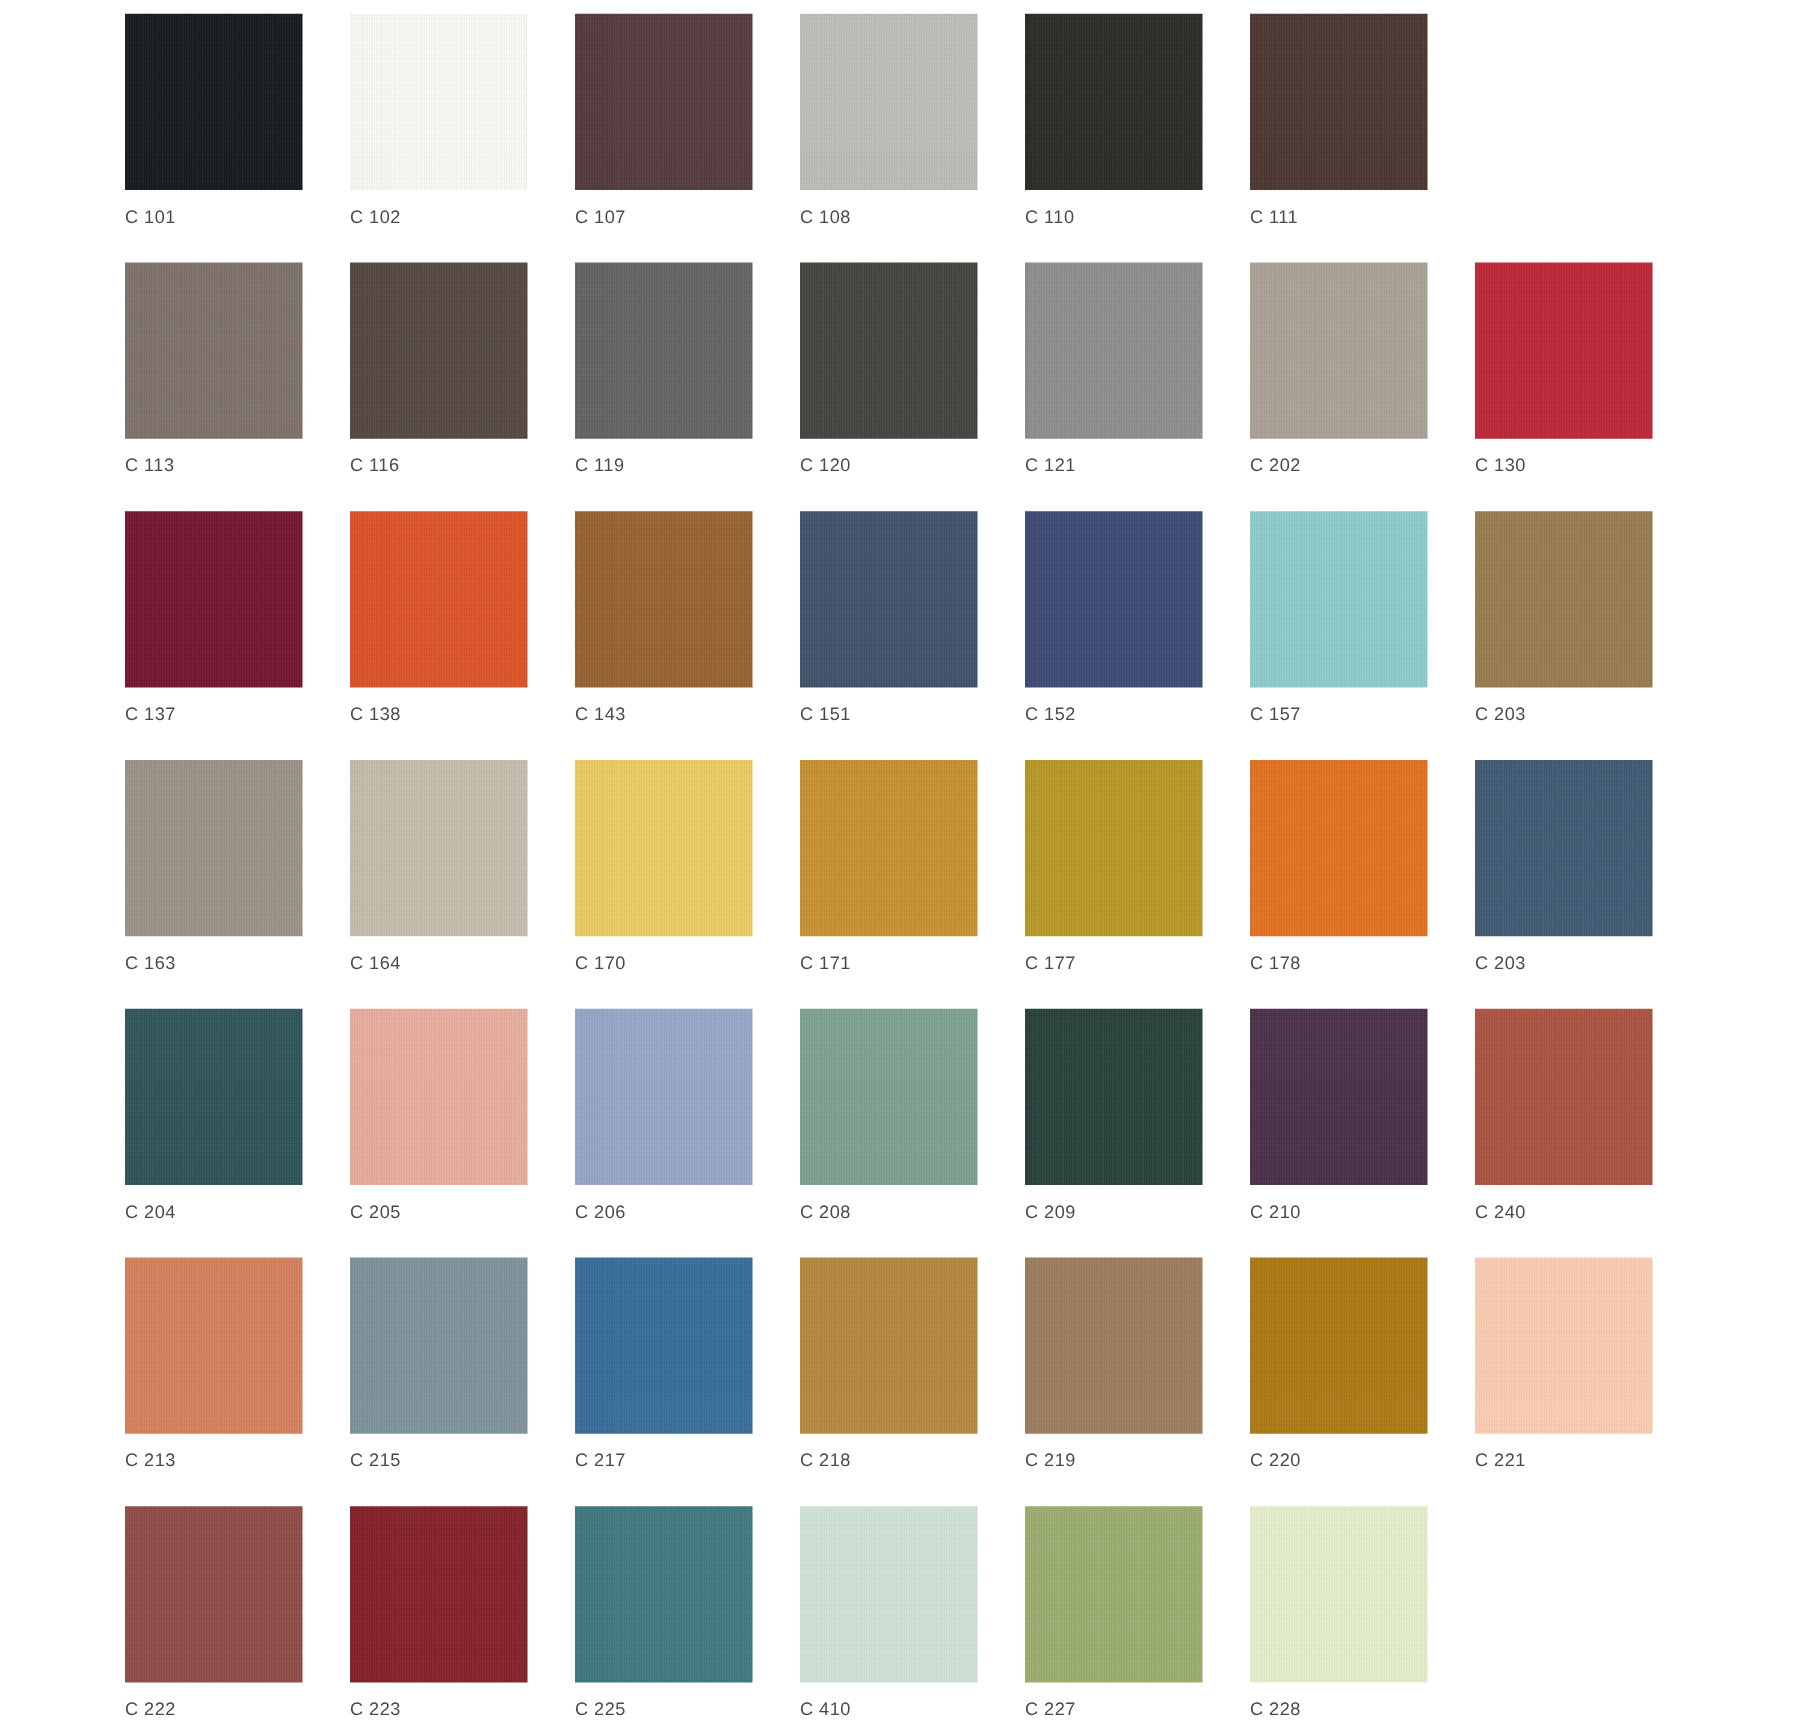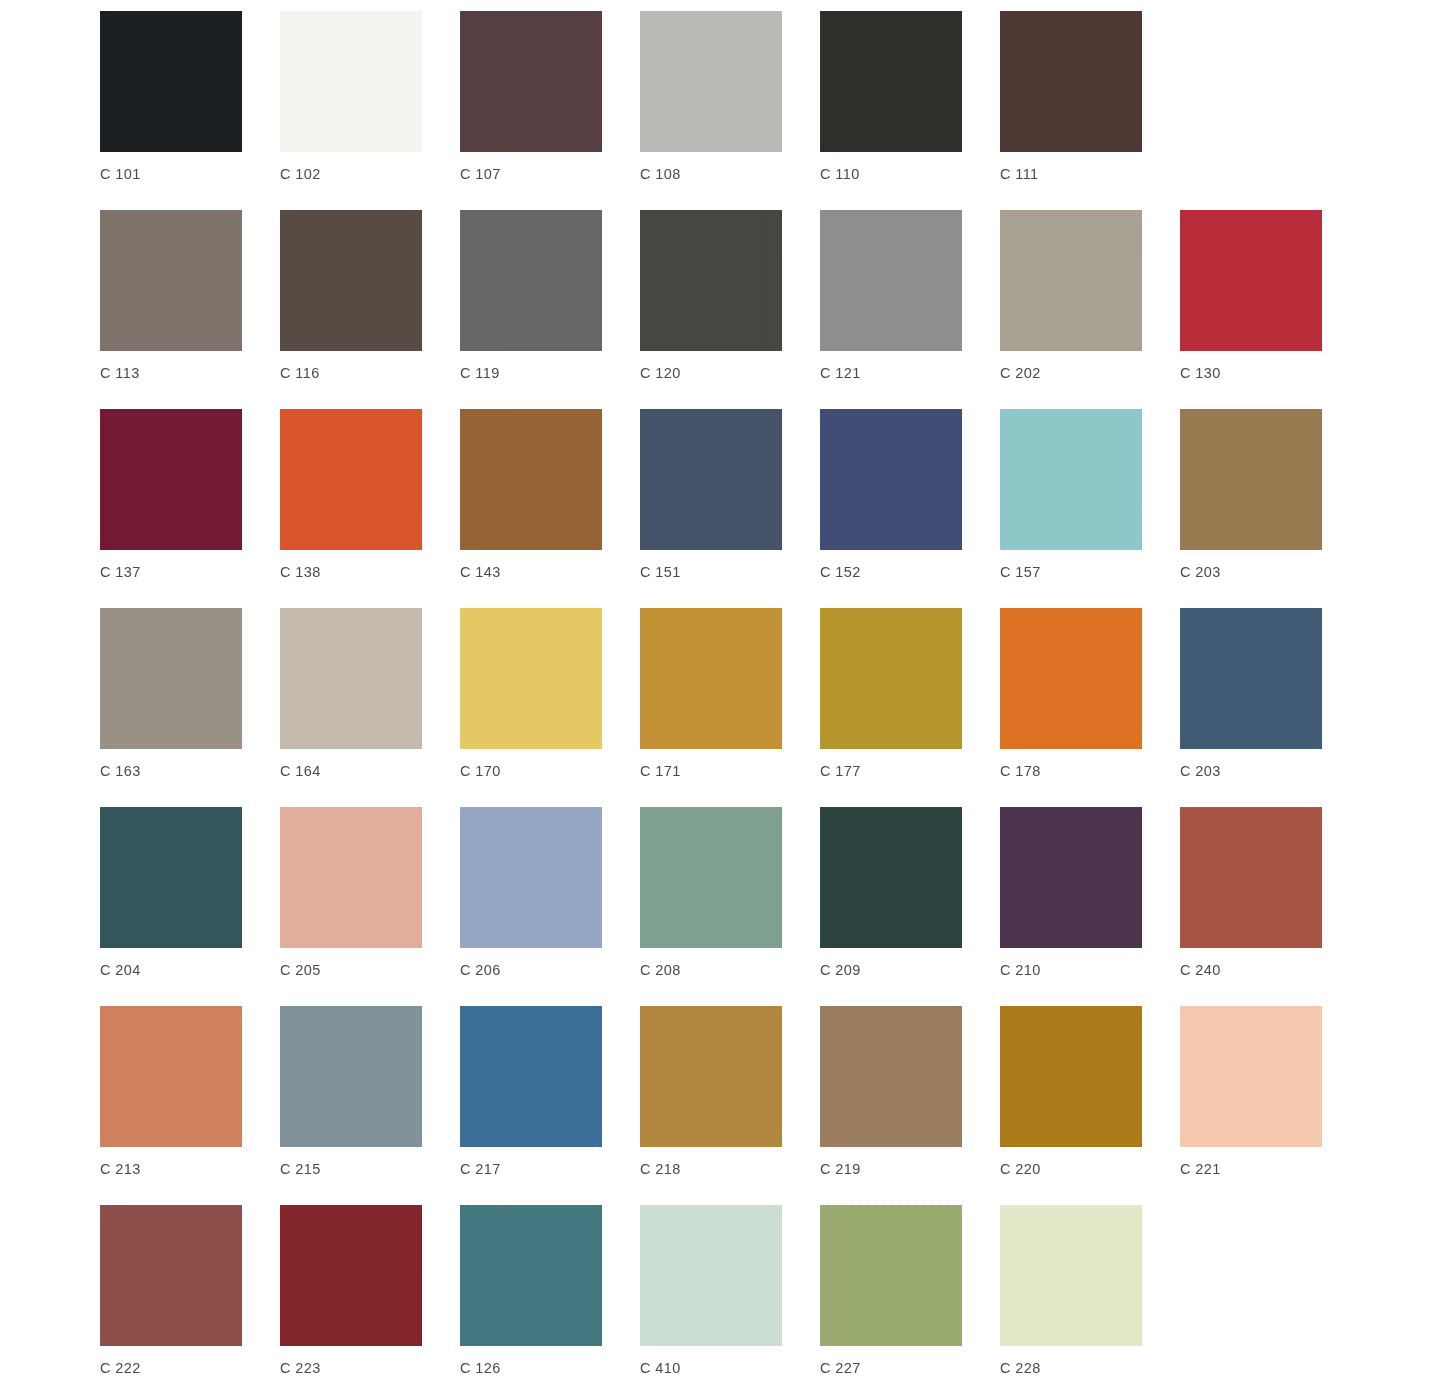--- a/index.html
+++ b/index.html
@@ -253,21 +253,21 @@
       <div class="swatch-cell">
         <div class="swatch-chip" style="background-color: rgb(142, 74, 69);"></div>
         <div class="swatch-label">C 222</div>
       </div>
       <div class="swatch-cell">
         <div class="swatch-chip" style="background-color: rgb(131, 32, 38);"></div>
         <div class="swatch-label">C 223</div>
       </div>
       <div class="swatch-cell">
         <div class="swatch-chip" style="background-color: rgb(63, 119, 128);"></div>
-        <div class="swatch-label">C 126</div>
+        <div class="swatch-label">C 225</div>
       </div>
       <div class="swatch-cell">
         <div class="swatch-chip" style="background-color: rgb(207, 226, 214);"></div>
         <div class="swatch-label">C 410</div>
       </div>
       <div class="swatch-cell">
         <div class="swatch-chip" style="background-color: rgb(154, 172, 110);"></div>
         <div class="swatch-label">C 227</div>
       </div>
       <div class="swatch-cell">

